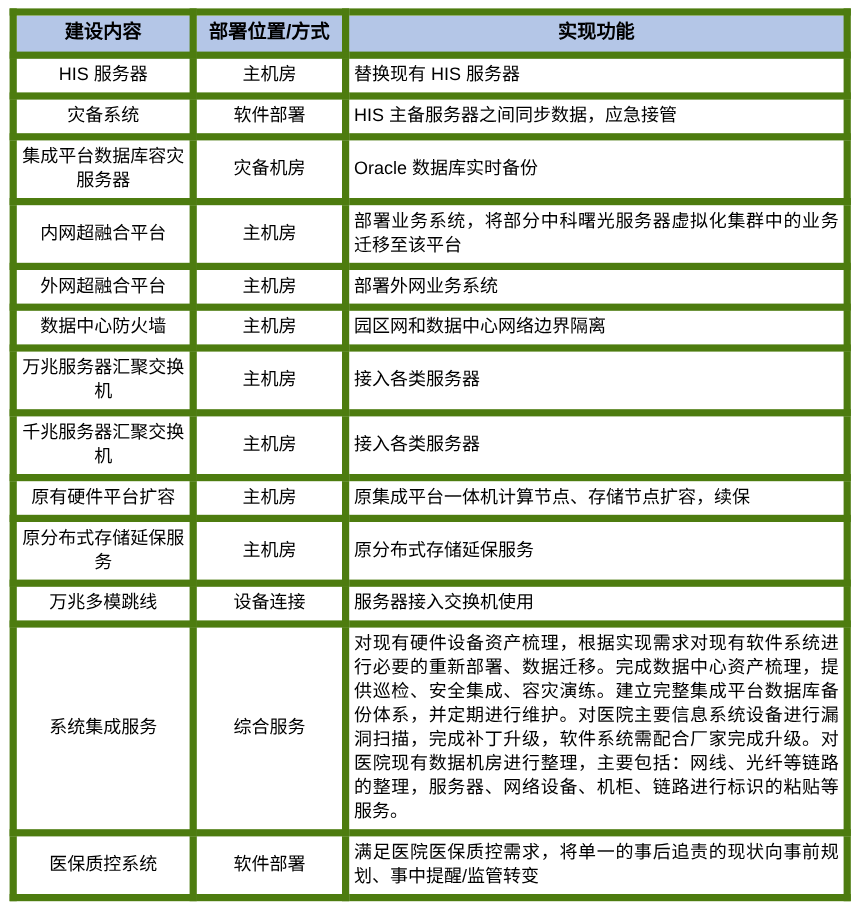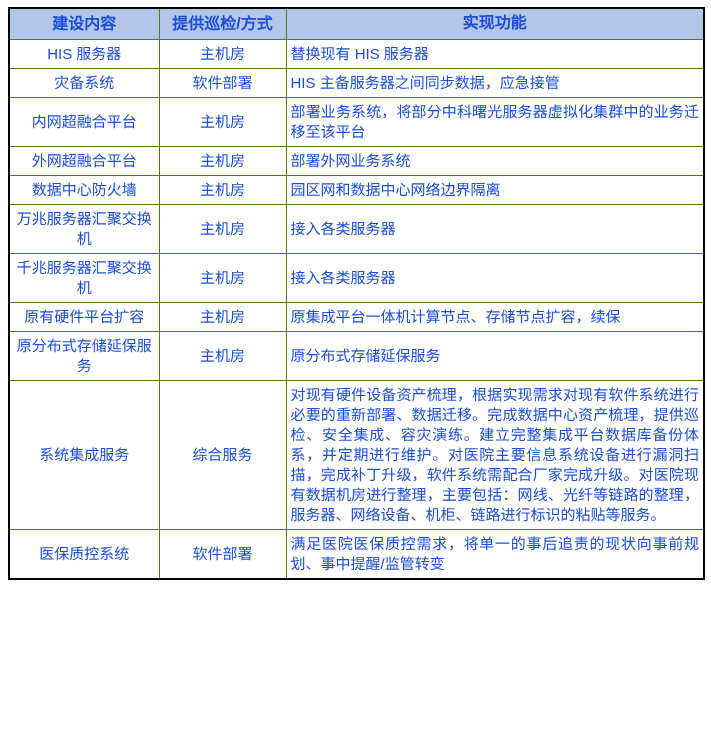--- a/index.html
+++ b/index.html
@@ -21,24 +21,24 @@
     table-layout: fixed;
     width: 695px;
     border: 2px solid #000000;
     background: #ffffff;
   }
   table.spec-table col.c1 { width: 150px; }
   table.spec-table col.c2 { width: 127px; }
   table.spec-table col.c3 { width: 418px; }
   table.spec-table th,
   table.spec-table td {
-    border: 1px solid #4d7c0f;
+    border: 6px solid #4d7c0f;
     font-size: 15px;
     line-height: 20px;
-    color: #1d4ed8;
+    color: #000000;
     padding: 4px 4px;
     vertical-align: middle;
     overflow: hidden;
     word-break: break-all;
   }
   table.spec-table th {
     font-size: 16px;
     font-weight: bold;
     text-align: center;
     padding: 5px 2px;
@@ -60,34 +60,39 @@
 <div class="page">
   <table class="spec-table">
     <colgroup>
       <col class="c1">
       <col class="c2">
       <col class="c3">
     </colgroup>
     <thead>
       <tr>
         <th style="background: rgb(180, 198, 231);">建设内容</th>
-        <th style="background: rgb(180, 198, 231);">提供巡检/方式</th>
+        <th style="background: rgb(180, 198, 231);">部署位置/方式</th>
         <th style="background: rgb(180, 198, 231); font-family: Liberation Mono, monospace;">实现功能</th>
       </tr>
     </thead>
     <tbody>
         <tr>
           <td class="col-content">HIS 服务器</td>
           <td class="col-location">主机房</td>
           <td class="col-function">替换现有 HIS 服务器</td>
         </tr>
         <tr>
           <td class="col-content">灾备系统</td>
           <td class="col-location">软件部署</td>
           <td class="col-function">HIS 主备服务器之间同步数据，应急接管</td>
+        </tr>
+        <tr>
+          <td class="col-content">集成平台数据库容灾服务器</td>
+          <td class="col-location">灾备机房</td>
+          <td class="col-function">Oracle 数据库实时备份</td>
         </tr>
         <tr>
           <td class="col-content">内网超融合平台</td>
           <td class="col-location">主机房</td>
           <td class="col-function">部署业务系统，将部分中科曙光服务器虚拟化集群中的业务迁移至该平台</td>
         </tr>
         <tr>
           <td class="col-content">外网超融合平台</td>
           <td class="col-location">主机房</td>
           <td class="col-function">部署外网业务系统</td>
@@ -111,20 +116,25 @@
           <td class="col-content">原有硬件平台扩容</td>
           <td class="col-location">主机房</td>
           <td class="col-function">原集成平台一体机计算节点、存储节点扩容，续保</td>
         </tr>
         <tr>
           <td class="col-content">原分布式存储延保服务</td>
           <td class="col-location">主机房</td>
           <td class="col-function">原分布式存储延保服务</td>
         </tr>
         <tr>
+          <td class="col-content">万兆多模跳线</td>
+          <td class="col-location">设备连接</td>
+          <td class="col-function">服务器接入交换机使用</td>
+        </tr>
+        <tr>
           <td class="col-content">系统集成服务</td>
           <td class="col-location">综合服务</td>
           <td class="col-function">对现有硬件设备资产梳理，根据实现需求对现有软件系统进行必要的重新部署、数据迁移。完成数据中心资产梳理，提供巡检、安全集成、容灾演练。建立完整集成平台数据库备份体系，并定期进行维护。对医院主要信息系统设备进行漏洞扫描，完成补丁升级，软件系统需配合厂家完成升级。对医院现有数据机房进行整理，主要包括：网线、光纤等链路的整理，服务器、网络设备、机柜、链路进行标识的粘贴等服务。</td>
         </tr>
         <tr>
           <td class="col-content">医保质控系统</td>
           <td class="col-location">软件部署</td>
           <td class="col-function">满足医院医保质控需求，将单一的事后追责的现状向事前规划、事中提醒/监管转变</td>
         </tr>
       </tbody>

